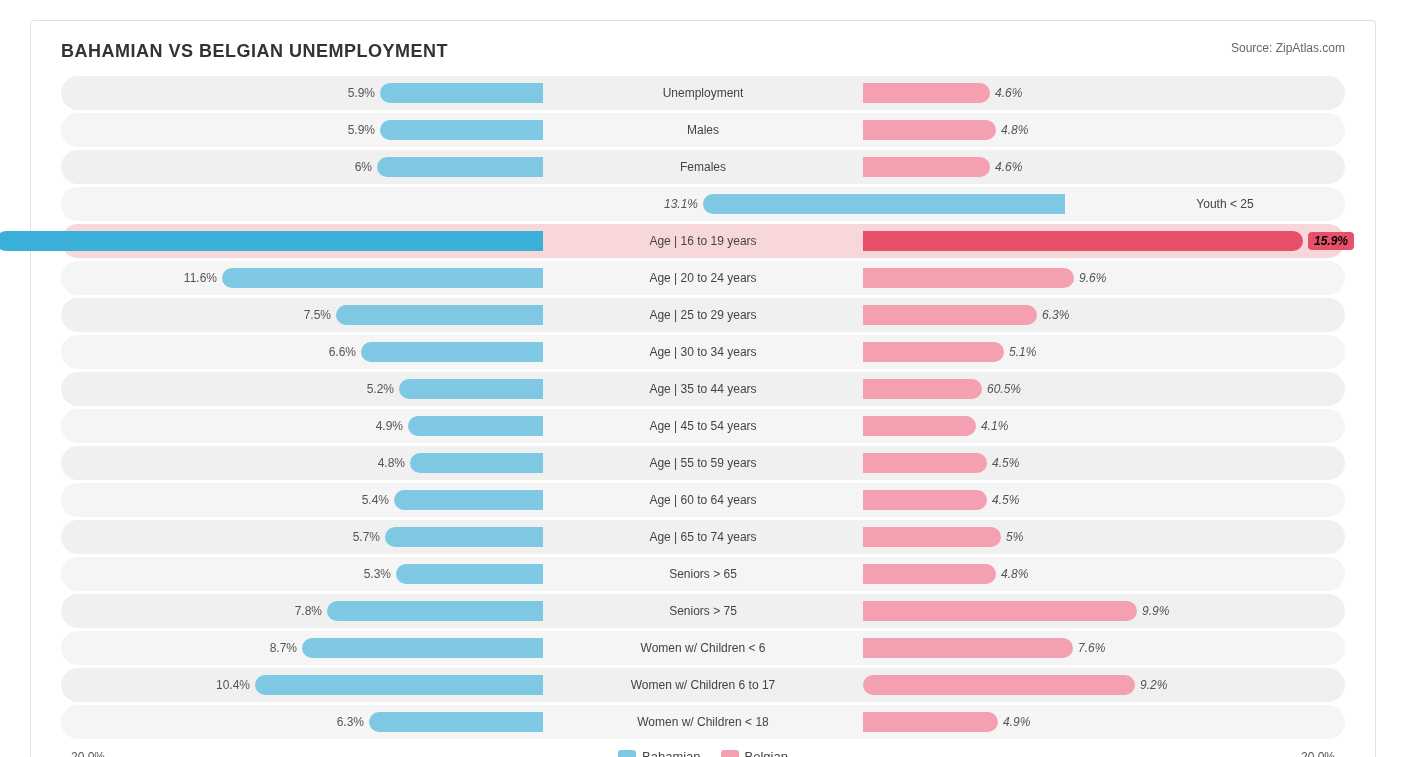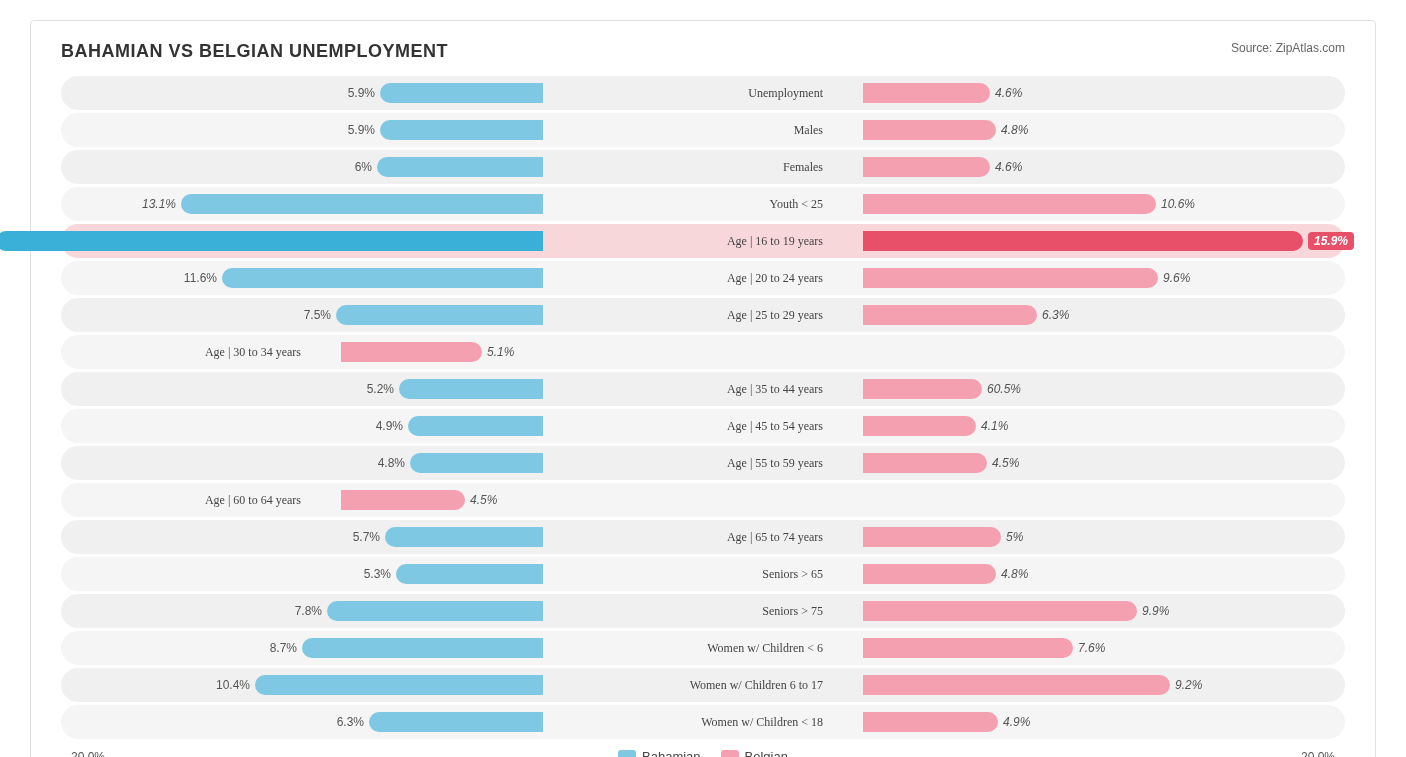--- a/index.html
+++ b/index.html
@@ -64,28 +64,27 @@
       display: flex;
       align-items: center;
       justify-content: flex-start;
       padding-left: 0;
       position: relative;
       height: 28px;
       font-style: italic;
     }
     .label-center {
       width: 240px;
-      text-align: right;
+      text-align: center;
       font-size: 12px;
       color: #444;
       flex-shrink: 0;
       font-weight: 500;
       z-index: 2;
       position: relative;
-      font-family: Liberation Serif, serif;
     }
     .bar-left {
       height: 20px;
       background: #7ec8e3;
       border-radius: 10px 0 0 10px;
       position: absolute;
       right: 0;
       top: 50%;
       transform: translateY(-50%);
     }
@@ -132,21 +131,21 @@
     }
     .value-left.highlight {
       background: #3ab0d8;
       color: #fff;
       padding: 2px 6px;
       border-radius: 4px;
       font-weight: bold;
     }
     .value-right.highlight {
       background: #e8506a;
-      color: #ffffff;
+      color: #000000;
       padding: 2px 6px;
       border-radius: 4px;
       font-weight: bold;
     }
     .chart-footer {
       display: flex;
       justify-content: space-between;
       align-items: center;
       margin-top: 10px;
       padding: 0 10px;
@@ -225,25 +224,20 @@
           </div>
         </div>
       </div>
       <div class="bar-row">
         <div class="left-section">
           <div class="bar-left" style="width: 362px; font-style: italic;">
             <span class="value-left">13.1%</span>
           </div>
         </div>
         <div class="label-center">Youth &lt; 25</div>
-        <div class="right-section">
-          <div class="bar-right" style="width: 293px;">
-            <span class="value-right">10.6%</span>
-          </div>
-        </div>
       </div>
       <div class="bar-row highlight-row">
         <div class="left-section">
           <div class="bar-left highlight" style="width: 547px;">
             <span class="value-left highlight">19.8%</span>
           </div>
         </div>
         <div class="label-center">Age | 16 to 19 years</div>
         <div class="right-section">
           <div class="bar-right highlight" style="width: 440px;">
@@ -252,39 +246,44 @@
         </div>
       </div>
       <div class="bar-row">
         <div class="left-section">
           <div class="bar-left" style="width: 321px;">
             <span class="value-left">11.6%</span>
           </div>
         </div>
         <div class="label-center">Age | 20 to 24 years</div>
         <div class="right-section">
-          <div class="bar-right" style="width: 295px; text-align: center;">
+          <div class="bar-right" style="width: 211px; text-align: center;">
             <span class="value-right">9.6%</span>
           </div>
         </div>
       </div>
       <div class="bar-row">
         <div class="left-section">
           <div class="bar-left" style="width: 207px;">
             <span class="value-left">7.5%</span>
           </div>
         </div>
         <div class="label-center">Age | 25 to 29 years</div>
         <div class="right-section">
           <div class="bar-right" style="width: 174px;">
             <span class="value-right">6.3%</span>
           </div>
         </div>
       </div>
       <div class="bar-row">
+        <div class="left-section">
+          <div class="bar-left" style="width: 182px;">
+            <span class="value-left">6.6%</span>
+          </div>
+        </div>
         <div class="label-center">Age | 30 to 34 years</div>
         <div class="right-section">
           <div class="bar-right" style="width: 141px;">
             <span class="value-right">5.1%</span>
           </div>
         </div>
       </div>
       <div class="bar-row">
         <div class="left-section">
           <div class="bar-left" style="width: 144px; margin-left: 24px;">
@@ -318,20 +317,25 @@
           </div>
         </div>
         <div class="label-center">Age | 55 to 59 years</div>
         <div class="right-section">
           <div class="bar-right" style="width: 124px;">
             <span class="value-right">4.5%</span>
           </div>
         </div>
       </div>
       <div class="bar-row">
+        <div class="left-section">
+          <div class="bar-left" style="width: 149px;">
+            <span class="value-left">5.4%</span>
+          </div>
+        </div>
         <div class="label-center">Age | 60 to 64 years</div>
         <div class="right-section">
           <div class="bar-right" style="width: 124px;">
             <span class="value-right">4.5%</span>
           </div>
         </div>
       </div>
       <div class="bar-row">
         <div class="left-section">
           <div class="bar-left" style="width: 158px;">
@@ -385,21 +389,21 @@
         </div>
       </div>
       <div class="bar-row">
         <div class="left-section">
           <div class="bar-left" style="width: 288px;">
             <span class="value-left">10.4%</span>
           </div>
         </div>
         <div class="label-center">Women w/ Children 6 to 17</div>
         <div class="right-section">
-          <div class="bar-right" style="width: 307px;">
+          <div class="bar-right" style="width: 272px; border-radius: 10px;">
             <span class="value-right">9.2%</span>
           </div>
         </div>
       </div>
       <div class="bar-row">
         <div class="left-section">
           <div class="bar-left" style="width: 174px;">
             <span class="value-left">6.3%</span>
           </div>
         </div>

